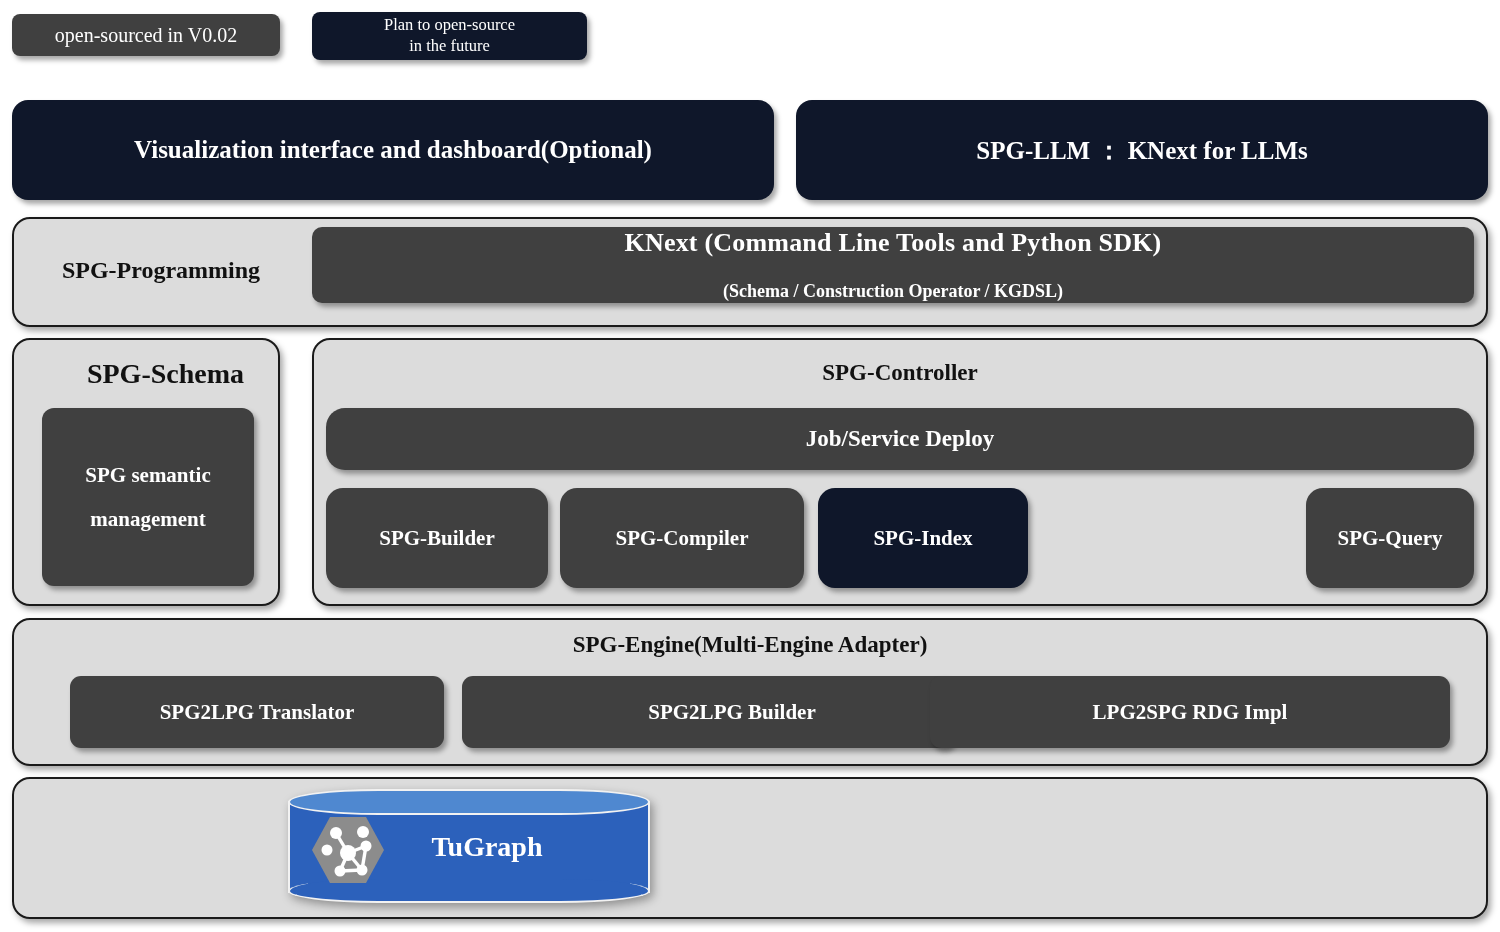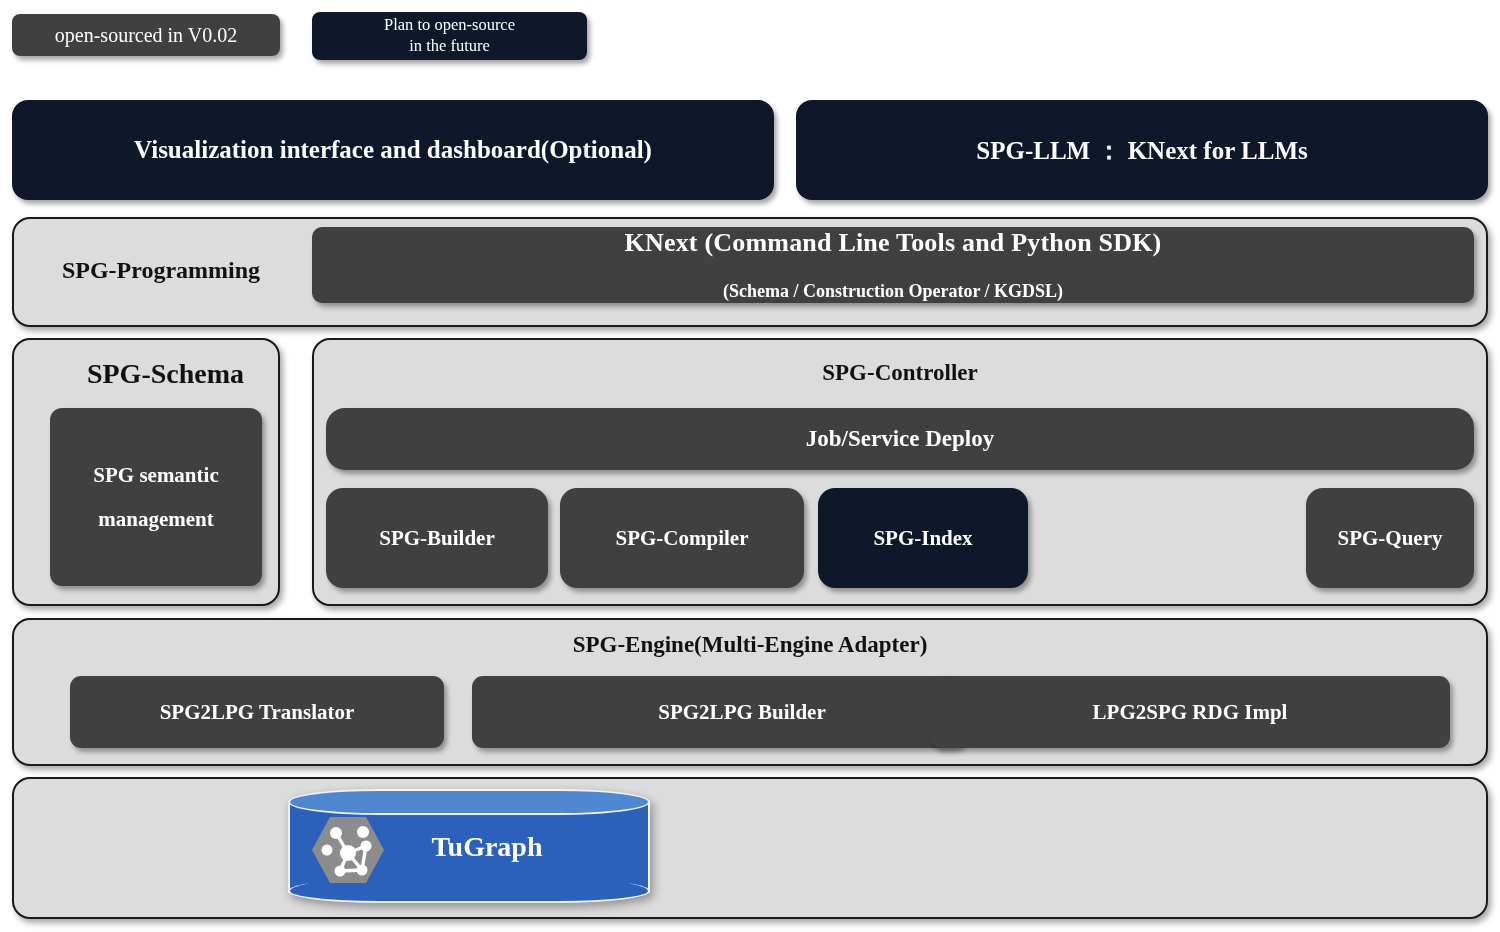--- a/index.html
+++ b/index.html
@@ -53,39 +53,39 @@
   
   #programming-panel{left:12px;top:217px;width:1476px;height:110px;}
   #programming-label{left:36px;top:257px;width:250px;font-size:24px;}
   #knext-box{left:312px;top:227px;width:1162px;height:76px;flex-direction:column;justify-content:center;border-radius:10px;}
   #knext-box .l1{font-size:26px;font-weight:bold;letter-spacing:.2px;}
   #knext-box .l2{font-size:18px;font-weight:bold;margin-top:23px;}
 
   
   #schema-panel{left:12px;top:338px;width:268px;height:268px;}
   #schema-title{left:12px;top:358px;width:275px;font-size:28px;margin-left:16px;}
-  #schema-box{left:42px;top:408px;width:212px;height:178px;flex-direction:column;font-size:21px;font-weight:bold;line-height:2.1;border-radius:12px;margin-left:8px;}
+  #schema-box{left:42px;top:408px;width:212px;height:178px;flex-direction:column;font-size:21px;font-weight:bold;line-height:2.1;border-radius:12px;}
 
   #controller-panel{left:312px;top:338px;width:1176px;height:268px;}
   #controller-title{left:312px;top:360px;width:1176px;font-size:23px;}
   #deploy-box{left:326px;top:408px;width:1148px;height:62px;font-size:23px;font-weight:bold;border-radius:19px;}
 
   .ctrl-item{top:488px;height:100px;font-size:21px;font-weight:bold;border-radius:17px;}
   #ctrl-builder{left:326px;width:222px;}
   #ctrl-compiler{left:560px;width:244px;}
   #ctrl-index{left:818px;width:210px;}
   #ctrl-reasoner{left:1042px;width:250px;}
   #ctrl-query{left:1306px;width:168px;}
 
   
   #engine-panel{left:12px;top:618px;width:1476px;height:148px;}
   #engine-title{left:12px;top:632px;width:1476px;font-size:23px;}
   .eng-item{top:676px;height:72px;font-size:21px;font-weight:bold;border-radius:11px;}
   #eng-translator{left:70px;width:374px;}
-  #eng-builder{left:472px;width:492px;padding-left:48px;}
+  #eng-builder{left:462px;width:492px;padding-left:48px;}
   #eng-rdg{left:930px;width:520px;}
 
   
   #storage-panel{left:12px;top:777px;width:1476px;height:142px;}
 
   
   #tugraph-cyl{
     position:absolute;left:288px;top:789px;width:362px;height:114px;
     filter:drop-shadow(3px 4px 5px rgba(0,0,0,.35));
   }

